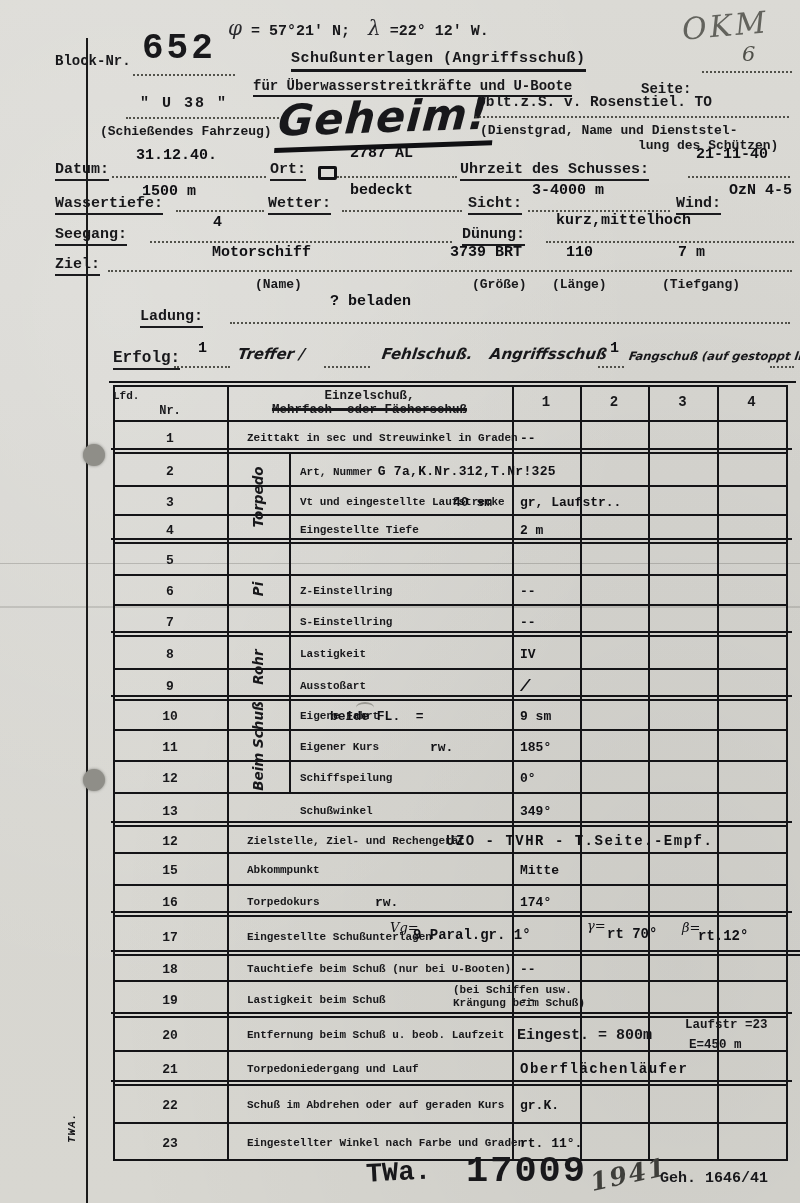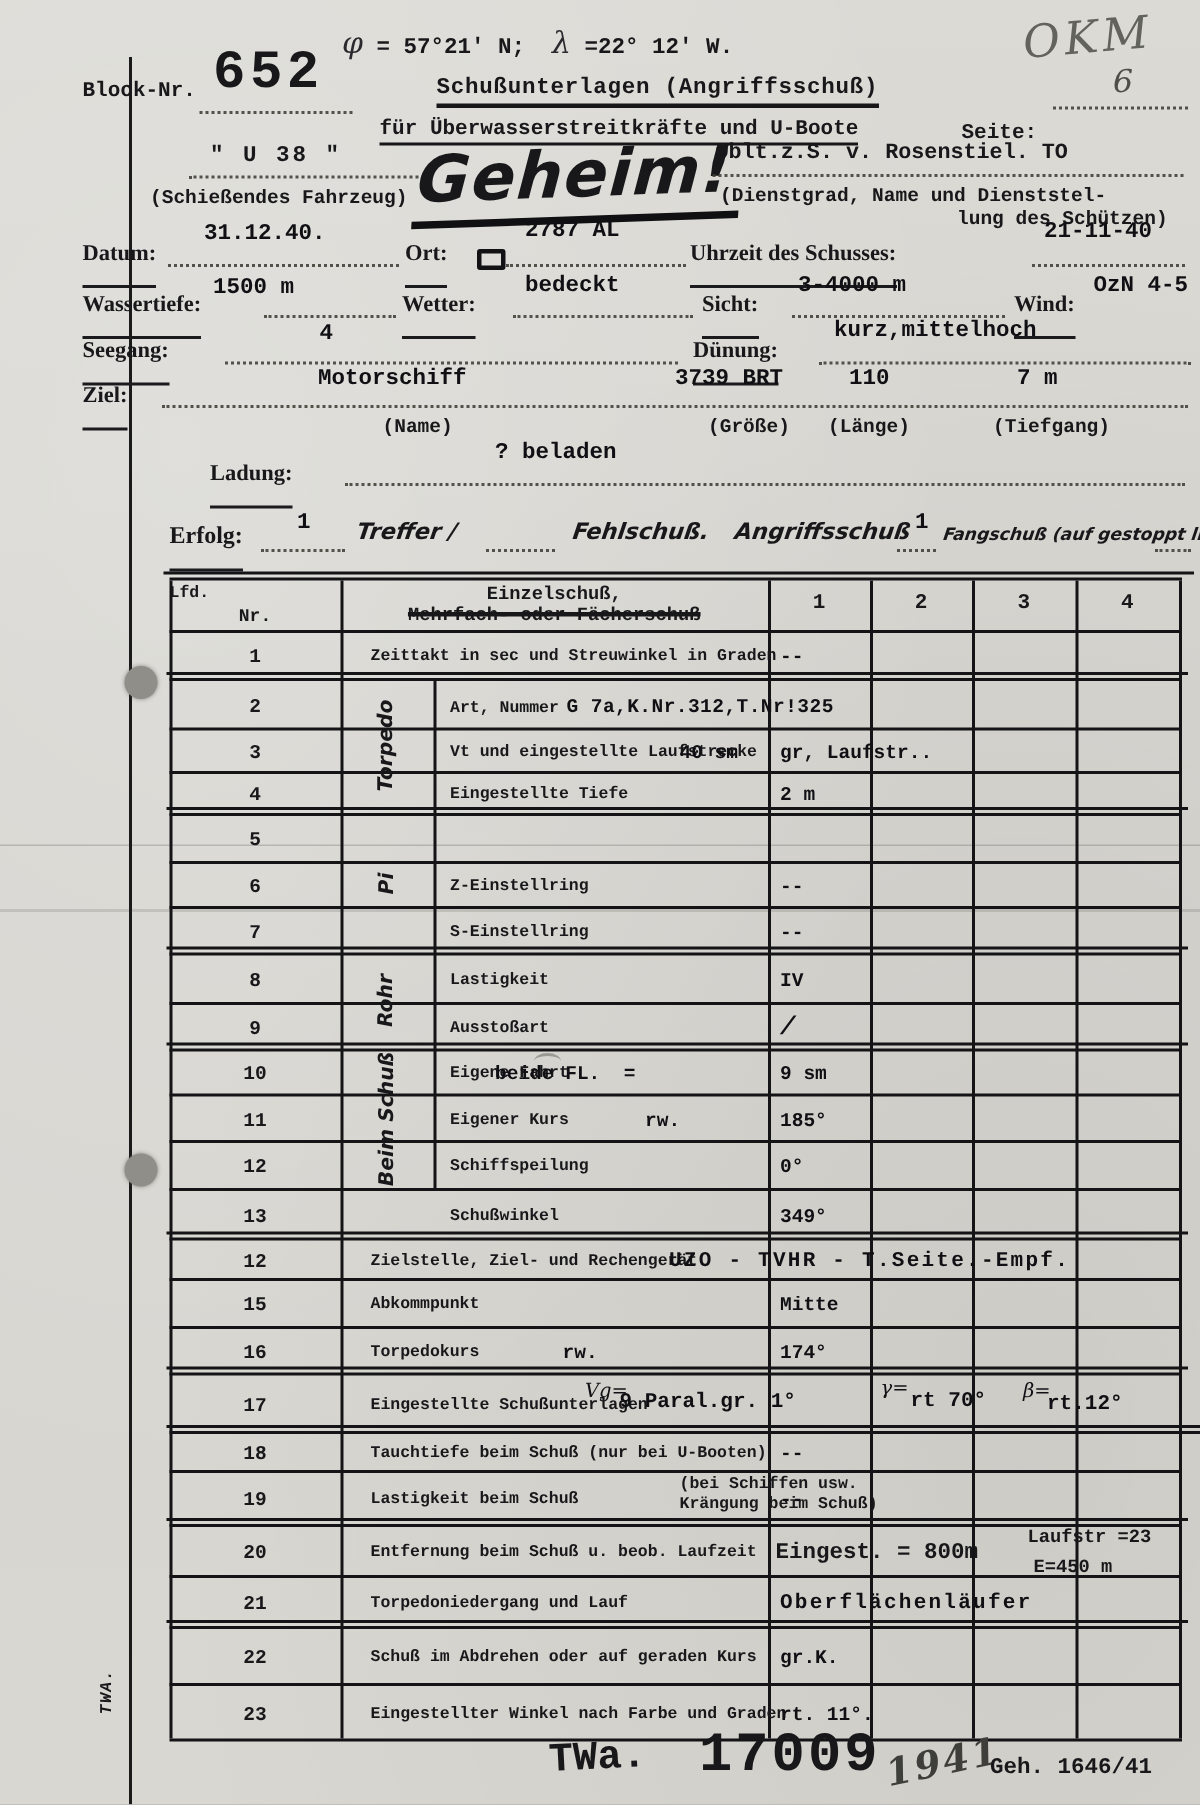--- a/index.html
+++ b/index.html
@@ -7,21 +7,21 @@
     position:relative;width:800px;height:1203px;overflow:hidden;
     background:
       radial-gradient(ellipse at 15% 25%, rgba(255,255,255,.20), transparent 55%),
       radial-gradient(ellipse at 85% 80%, rgba(0,0,0,.05), transparent 60%),
       linear-gradient(180deg,#dbdad5 0%, #d6d5d0 40%, #d8d7d1 100%);
     font-family:"Liberation Mono","DejaVu Sans Mono",monospace;
     color:#18181b;
   }
   .abs{position:absolute;}
   .tw{font-weight:700;white-space:pre;}
-  .fld{position:absolute;font-size:15px;font-weight:700;border-bottom:2.5px solid #1b1b1e;padding-bottom:12px;white-space:pre;font-family:Liberation Serif, serif;}
+  .fld{position:absolute;font-size:15px;font-weight:700;border-bottom:2.5px solid #1b1b1e;padding-bottom:1px;white-space:pre;}
   .lab{position:absolute;font-size:14px;font-weight:700;white-space:pre;}
   .fval{position:absolute;font-size:15px;font-weight:700;white-space:pre;color:#101014;}
   .cap{position:absolute;font-size:13px;font-weight:700;white-space:pre;}
   .dots{position:absolute;height:0;border-bottom:2px dotted #3a3a33;opacity:.85;}
   .hw{font-family:"DejaVu Serif",serif;font-style:italic;font-weight:400;}
   .scr{position:absolute;font-family:"DejaVu Sans",sans-serif;font-style:italic;font-weight:700;font-size:15px;transform:skewX(-8deg);white-space:pre;}
   
   #pageline{position:absolute;left:86px;top:38px;width:2px;height:1165px;background:#1a1a1a;}
   .hole{position:absolute;width:22px;height:22px;border-radius:50%;background:#8f8e88;box-shadow:0 0 3px rgba(80,80,75,.6);}
   #hole1{left:83px;top:444px;}

